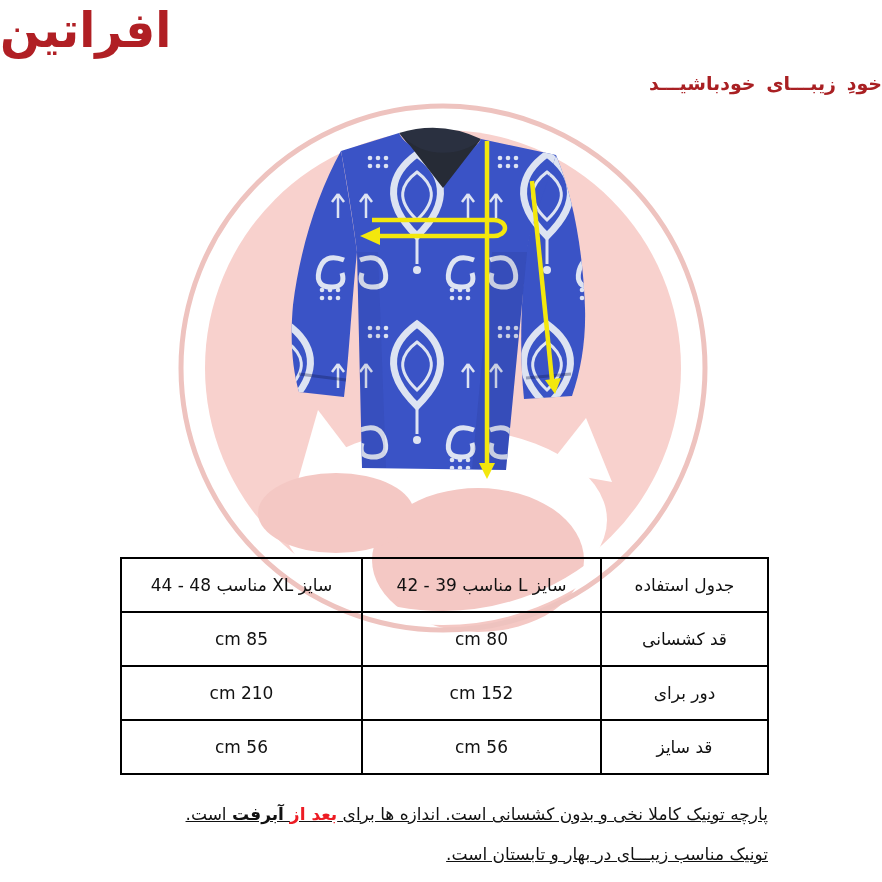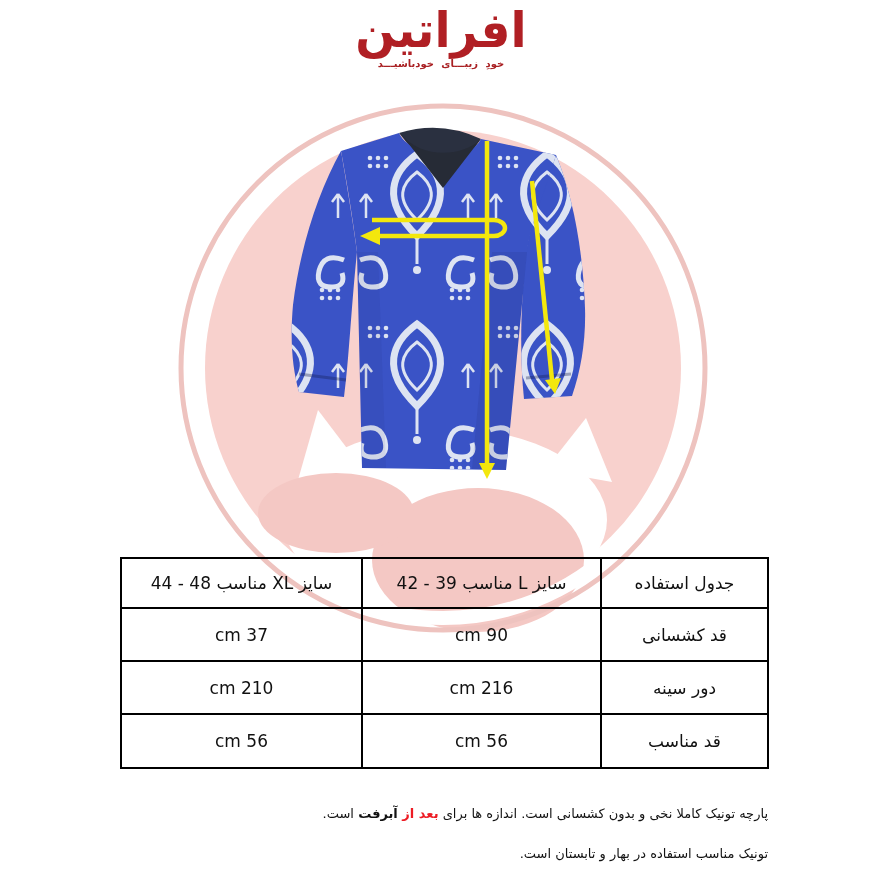--- a/index.html
+++ b/index.html
@@ -3,59 +3,60 @@
 <meta charset="utf-8">
 <style>
   html,body{margin:0;padding:0;}
   body{
     width:882px;height:882px;position:relative;overflow:hidden;
     background:#ffffff;
     font-family:"DejaVu Sans","Liberation Sans",sans-serif;
     color:#141414;
   }
   
-  .logo-wrap{position:absolute;top:4px;left:0;right:0;text-align:center;z-index:3;}
+  .logo-wrap{position:absolute;top:4px;left:0;right:0;z-index:3;}
   .logo-text{
     direction:rtl;display:inline-block;
     font-size:47px;font-weight:bold;line-height:52px;
     color:#b01f24;letter-spacing:-1px;
     transform:scaleY(1.04);
   }
   .logo-tagline{
-    direction:rtl;display:block;margin-top:2px;
-    font-size:10px;font-weight:bold;color:#a92023;
+    direction:rtl;display:block;margin-top:16px;
+    font-size:19px;font-weight:bold;color:#a92023;
     word-spacing:4px;
   }
   
   .art{position:absolute;left:0;top:0;z-index:1;}
   
   table.size-table{
     position:absolute;left:120px;top:557px;z-index:2;
     direction:rtl;border-collapse:collapse;background:transparent;
     table-layout:fixed;width:647px;
   }
   table.size-table th,table.size-table td{
     border:2.5px solid #000;background:transparent;
     text-align:center;vertical-align:middle;
     font-size:17px;font-weight:normal;color:#111;
-    padding:10px 4px;
+    padding:16px 4px;
   }
   tr.hdr{height:50px;}
   tr.r1{height:53px;}
   tr.r2{height:53px;}
   tr.r3{height:54px;}
   col.c-title{width:167px;}
   col.c-l{width:239px;}
   col.c-xl{width:241px;}
   
   .note{
     position:absolute;right:114px;z-index:2;
     direction:rtl;text-align:right;
-    font-size:13px;line-height:24px;color:#121212;
+    font-size:17px;line-height:24px;color:#121212;
     white-space:nowrap;
+    text-decoration:underline;
   }
   .note1{top:802px;}
   .note2{top:842px;}
   .note .red-bold{color:#ed1c24;font-weight:bold;}
   .note .blk-bold{font-weight:bold;}
 </style>
 </head>
 <body>
 
 <div class="logo-wrap">
@@ -165,34 +166,34 @@
       <col class="c-xl">
   </colgroup>
   <tbody>
       <tr class="hdr">
     <th>جدول استفاده</th>
     <th>سایز L مناسب 39 - 42</th>
     <th>سایز XL مناسب 48 - 44</th>
   </tr>
   <tr class="r1">
     <td>قد کشسانی</td>
-    <td>90 cm</td>
-    <td>37 cm</td>
+    <td>80 cm</td>
+    <td>85 cm</td>
   </tr>
   <tr class="r2">
-    <td>دور سینه</td>
-    <td>216 cm</td>
+    <td>دور برای</td>
+    <td>152 cm</td>
     <td>210 cm</td>
   </tr>
   <tr class="r3">
-    <td>قد مناسب</td>
+    <td>قد سایز</td>
     <td>56 cm</td>
     <td>56 cm</td>
   </tr>
 </tbody>
   </table>
 
 <div class="note note1">
   <span>پارچه تونیک کاملا نخی و بدون کشسانی است. اندازه ها برای </span><span class="red-bold">بعد از</span><span class="blk-bold"> آبرفت</span><span> است.</span>
 </div>
 <div class="note note2">
-  <span>تونیک مناسب استفاده در بهار و تابستان است.</span>
+  <span>تونیک مناسب زیبـــای در بهار و تابستان است.</span>
 </div>
 
 </body></html>

